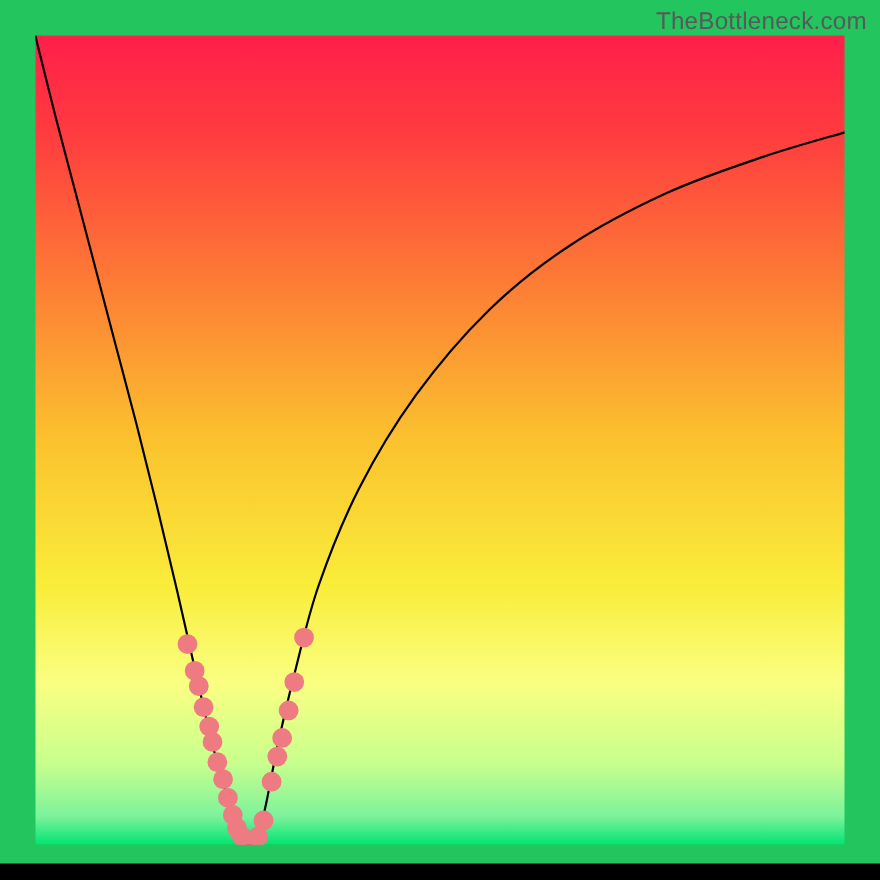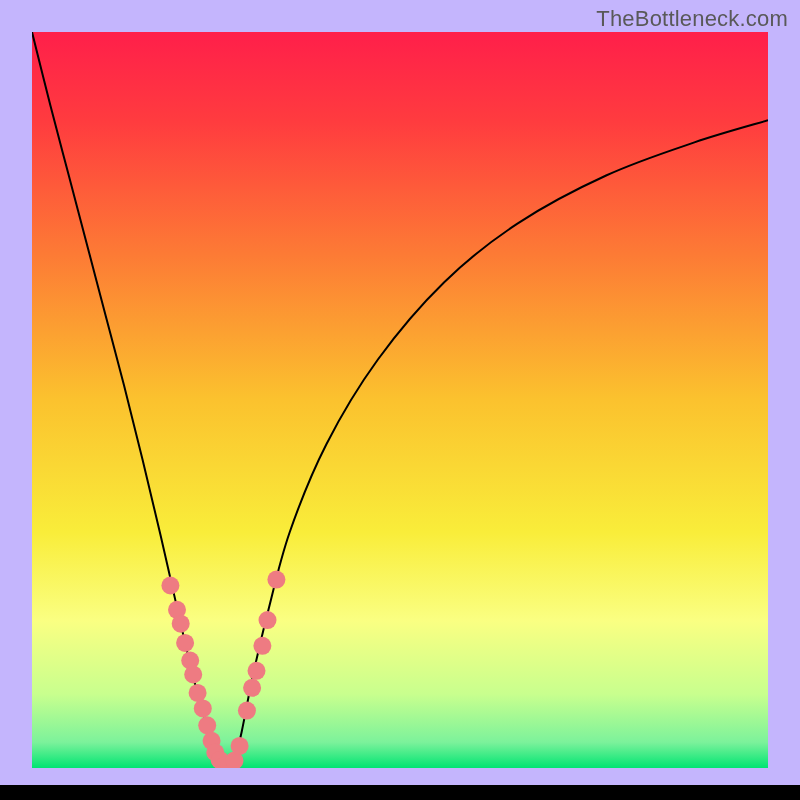--- a/index.html
+++ b/index.html
@@ -8,21 +8,21 @@
     width: 800px;
     height: 800px;
     overflow: hidden;
     background: #000;
     font-family: Arial, Helvetica, sans-serif;
   }
   .frame {
     position: relative;
     width: 800px;
     height: 785px;
-    background: #c4b5fd;
+    background: #22c55e;
   }
   .plot-area {
     position: absolute;
     left: 32px;
     top: 32px;
     width: 736px;
     height: 736px;
     overflow: hidden;
   }
   .gradient-bg {

